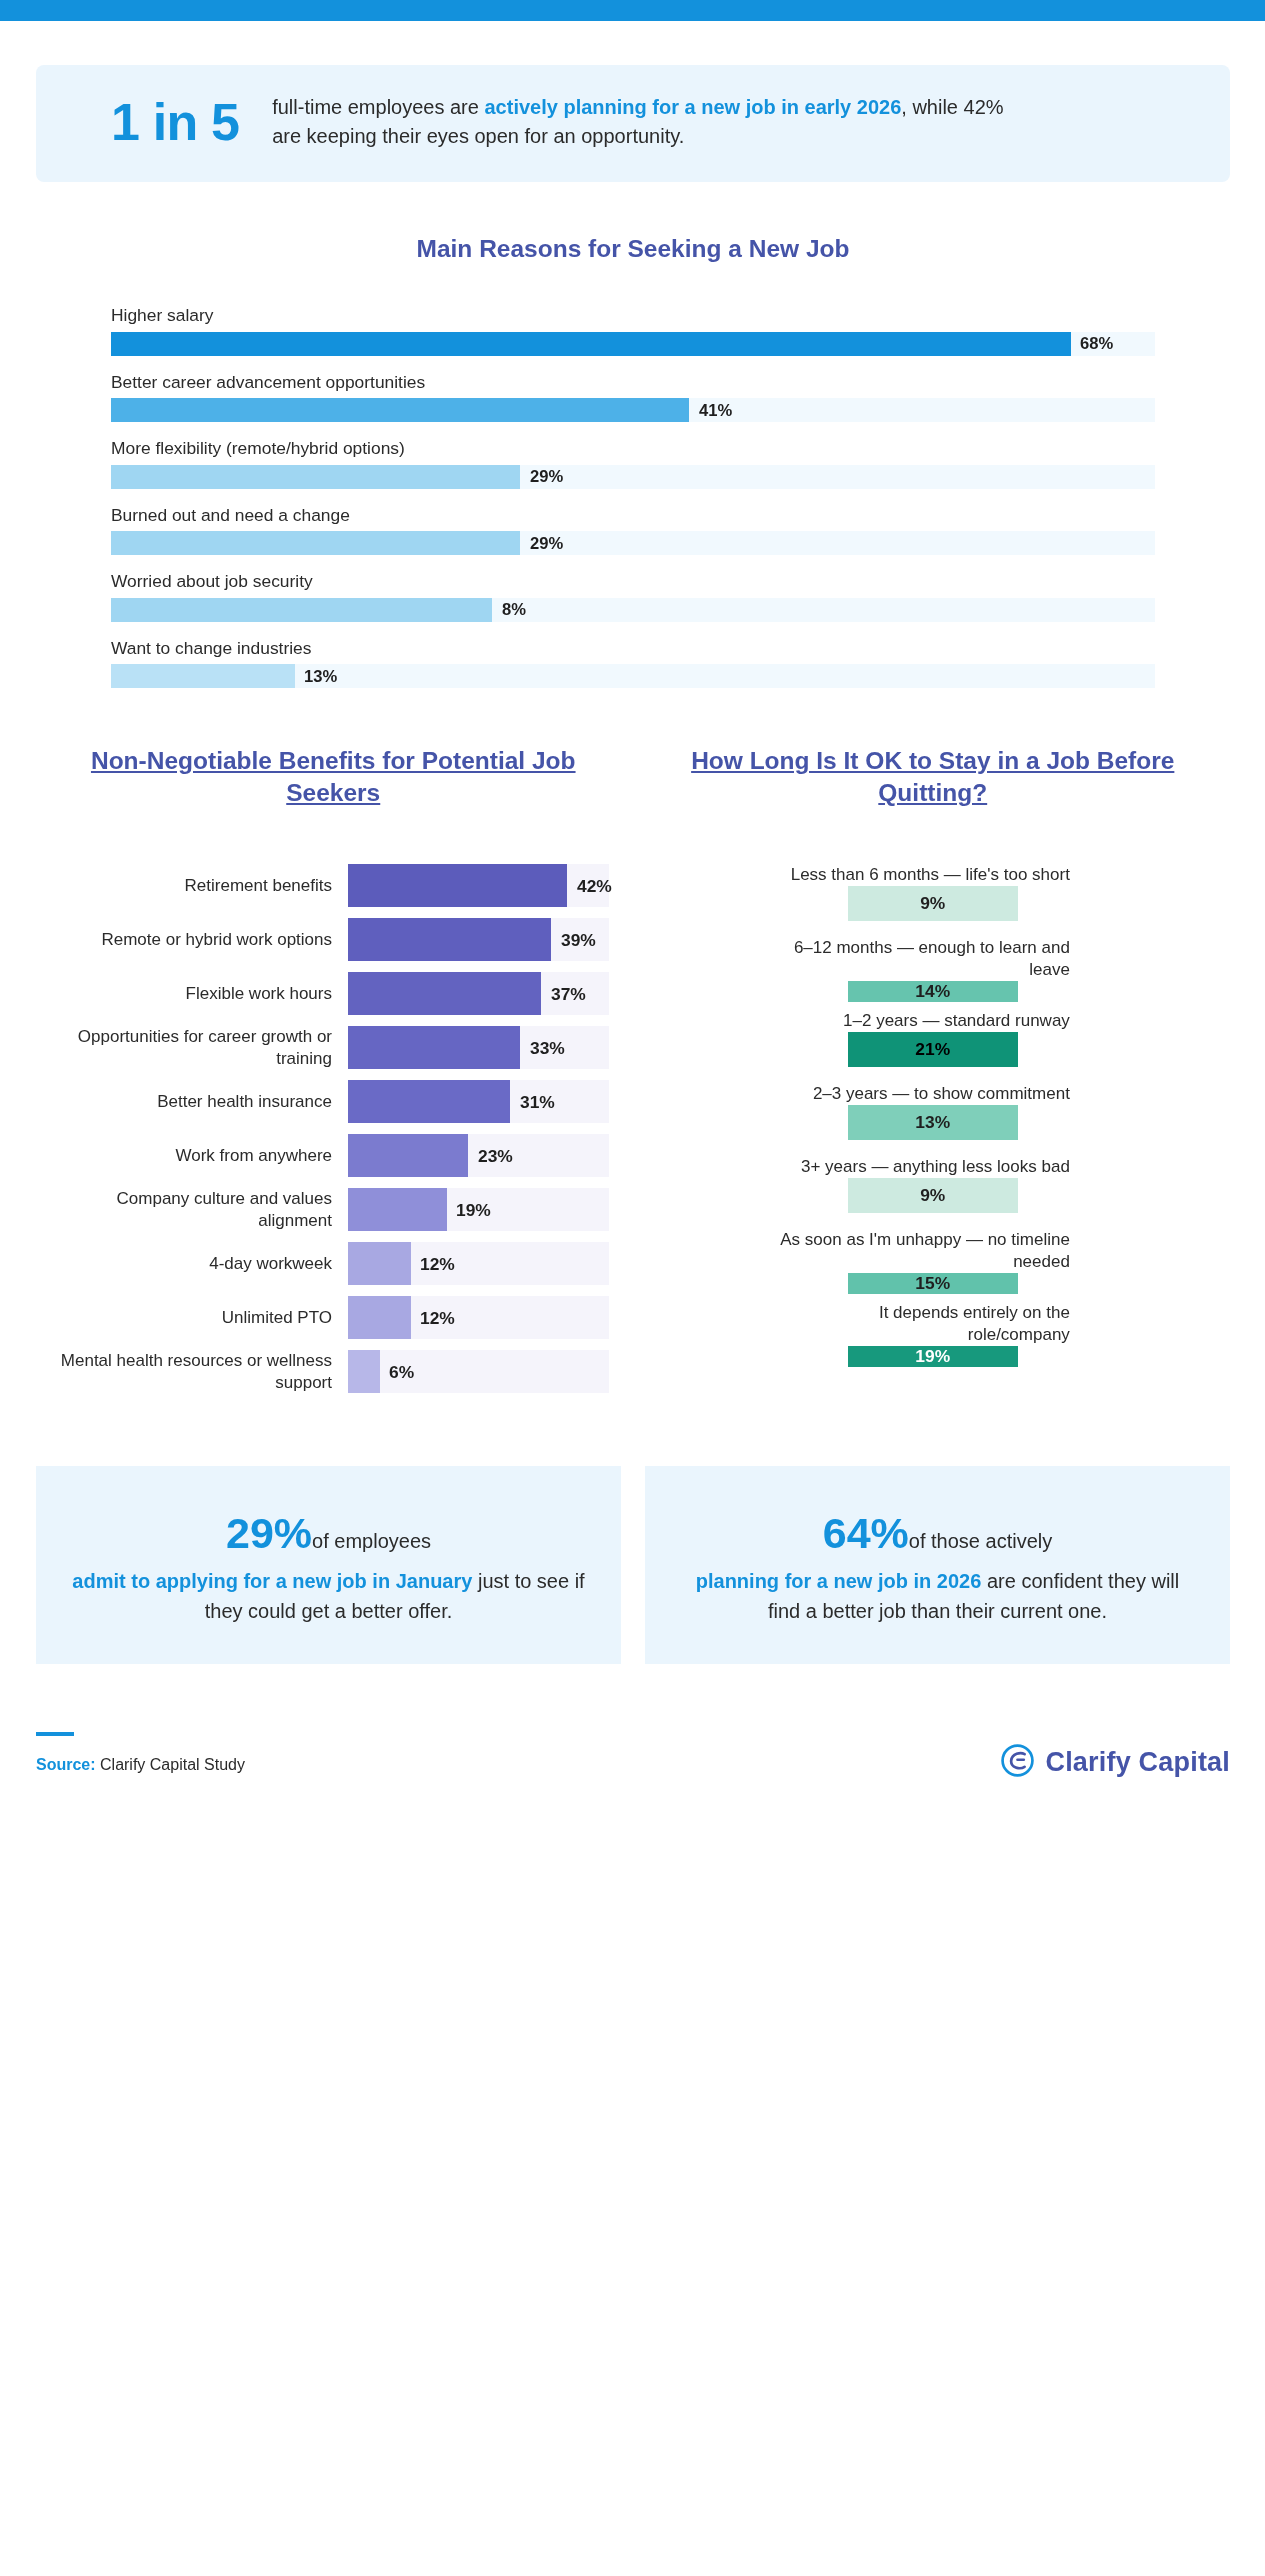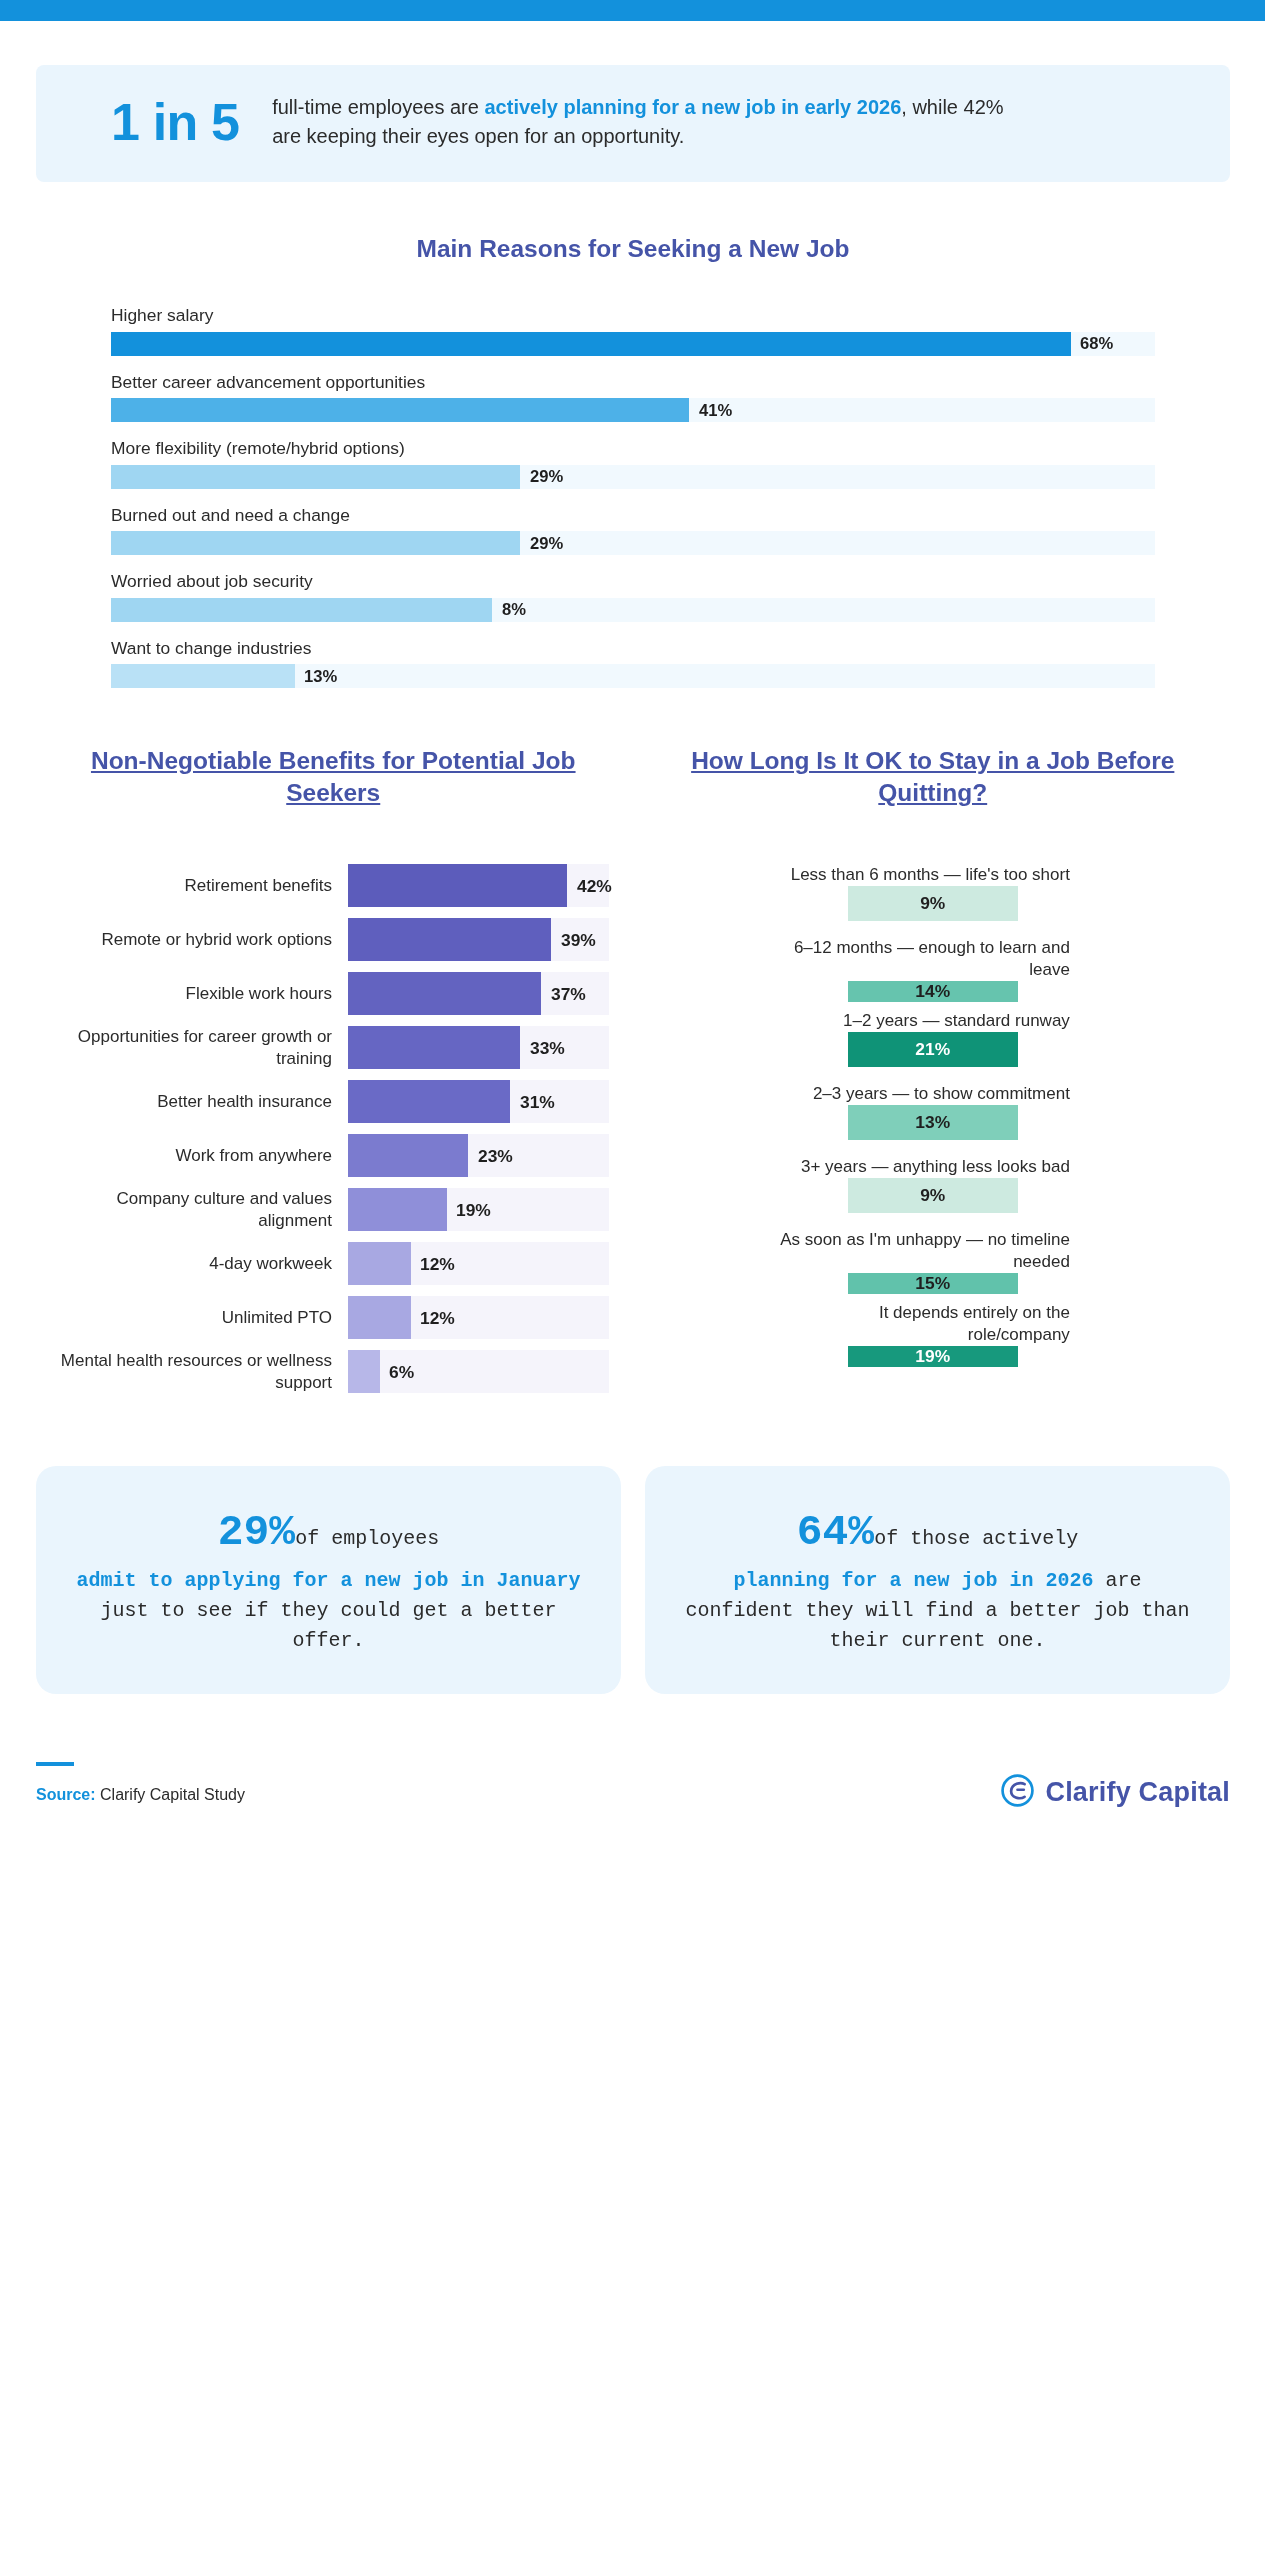--- a/index.html
+++ b/index.html
@@ -162,24 +162,23 @@
 
   
   .bottom-stats {
     margin: 62px 36px 0 36px;
     display: flex;
     gap: 24px;
   }
   .stat-card {
     flex: 1 1 0;
     background: #eaf5fd;
-    border-radius: 20px;
+    border-radius: 0;
     padding: 35px 32px 38px 32px;
     text-align: center;
-    font-family: Liberation Mono, monospace;
   }
   .stat-line {
     font-size: 20px;
     line-height: 1.5;
     color: #2b2b2b;
   }
   .stat-big {
     font-size: 43px;
     font-weight: bold;
     color: #1391dc;
@@ -363,21 +362,21 @@
           <div class="tenure-row">
             <div class="tenure-label">Less than 6 months — life's too short</div>
             <div class="tenure-box" style="background: rgb(205, 234, 224);">9%</div>
           </div>
           <div class="tenure-row">
             <div class="tenure-label">6–12 months — enough to learn and leave</div>
             <div class="tenure-box" style="background: rgb(102, 196, 174);">14%</div>
           </div>
           <div class="tenure-row">
             <div class="tenure-label">1–2 years — standard runway</div>
-            <div class="tenure-box" style="background: rgb(15, 147, 119); color: #ffffff;">21%</div>
+            <div class="tenure-box" style="background: rgb(15, 147, 119); color: #000000;">21%</div>
           </div>
           <div class="tenure-row">
             <div class="tenure-label">2–3 years — to show commitment</div>
             <div class="tenure-box" style="background: rgb(127, 207, 186);">13%</div>
           </div>
           <div class="tenure-row">
             <div class="tenure-label">3+ years — anything less looks bad</div>
             <div class="tenure-box" style="background: rgb(205, 234, 224);">9%</div>
           </div>
           <div class="tenure-row">

